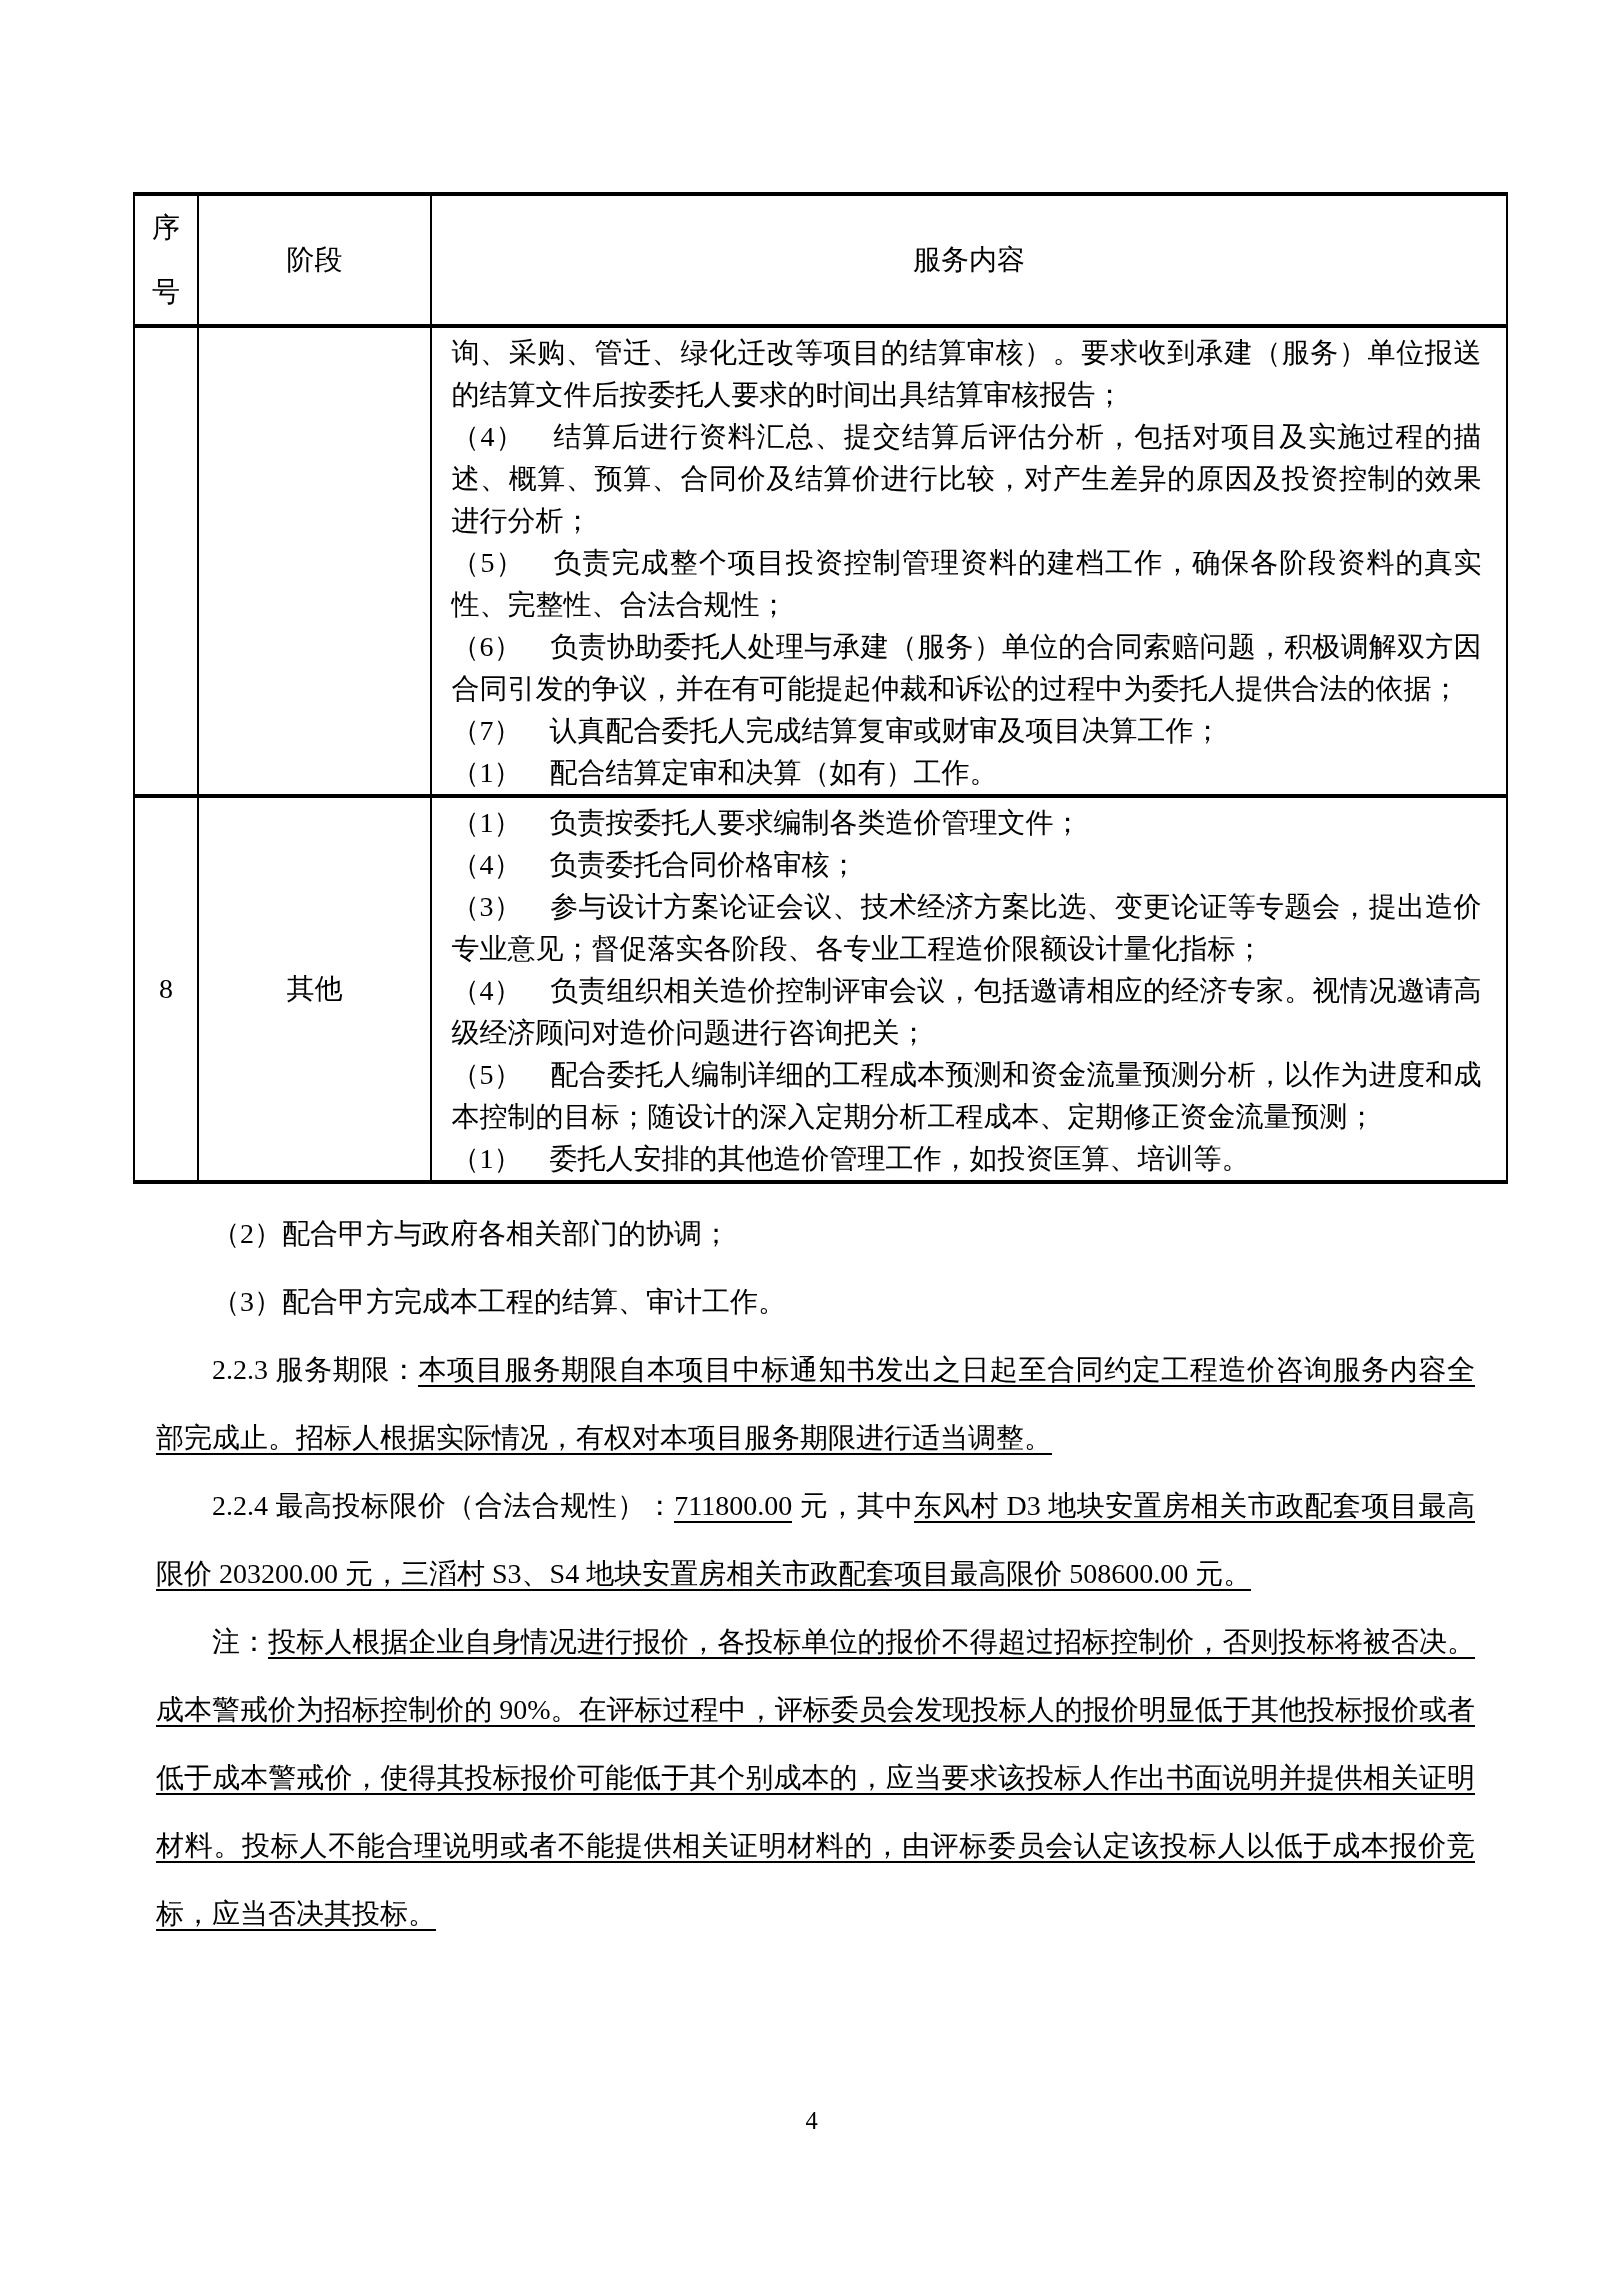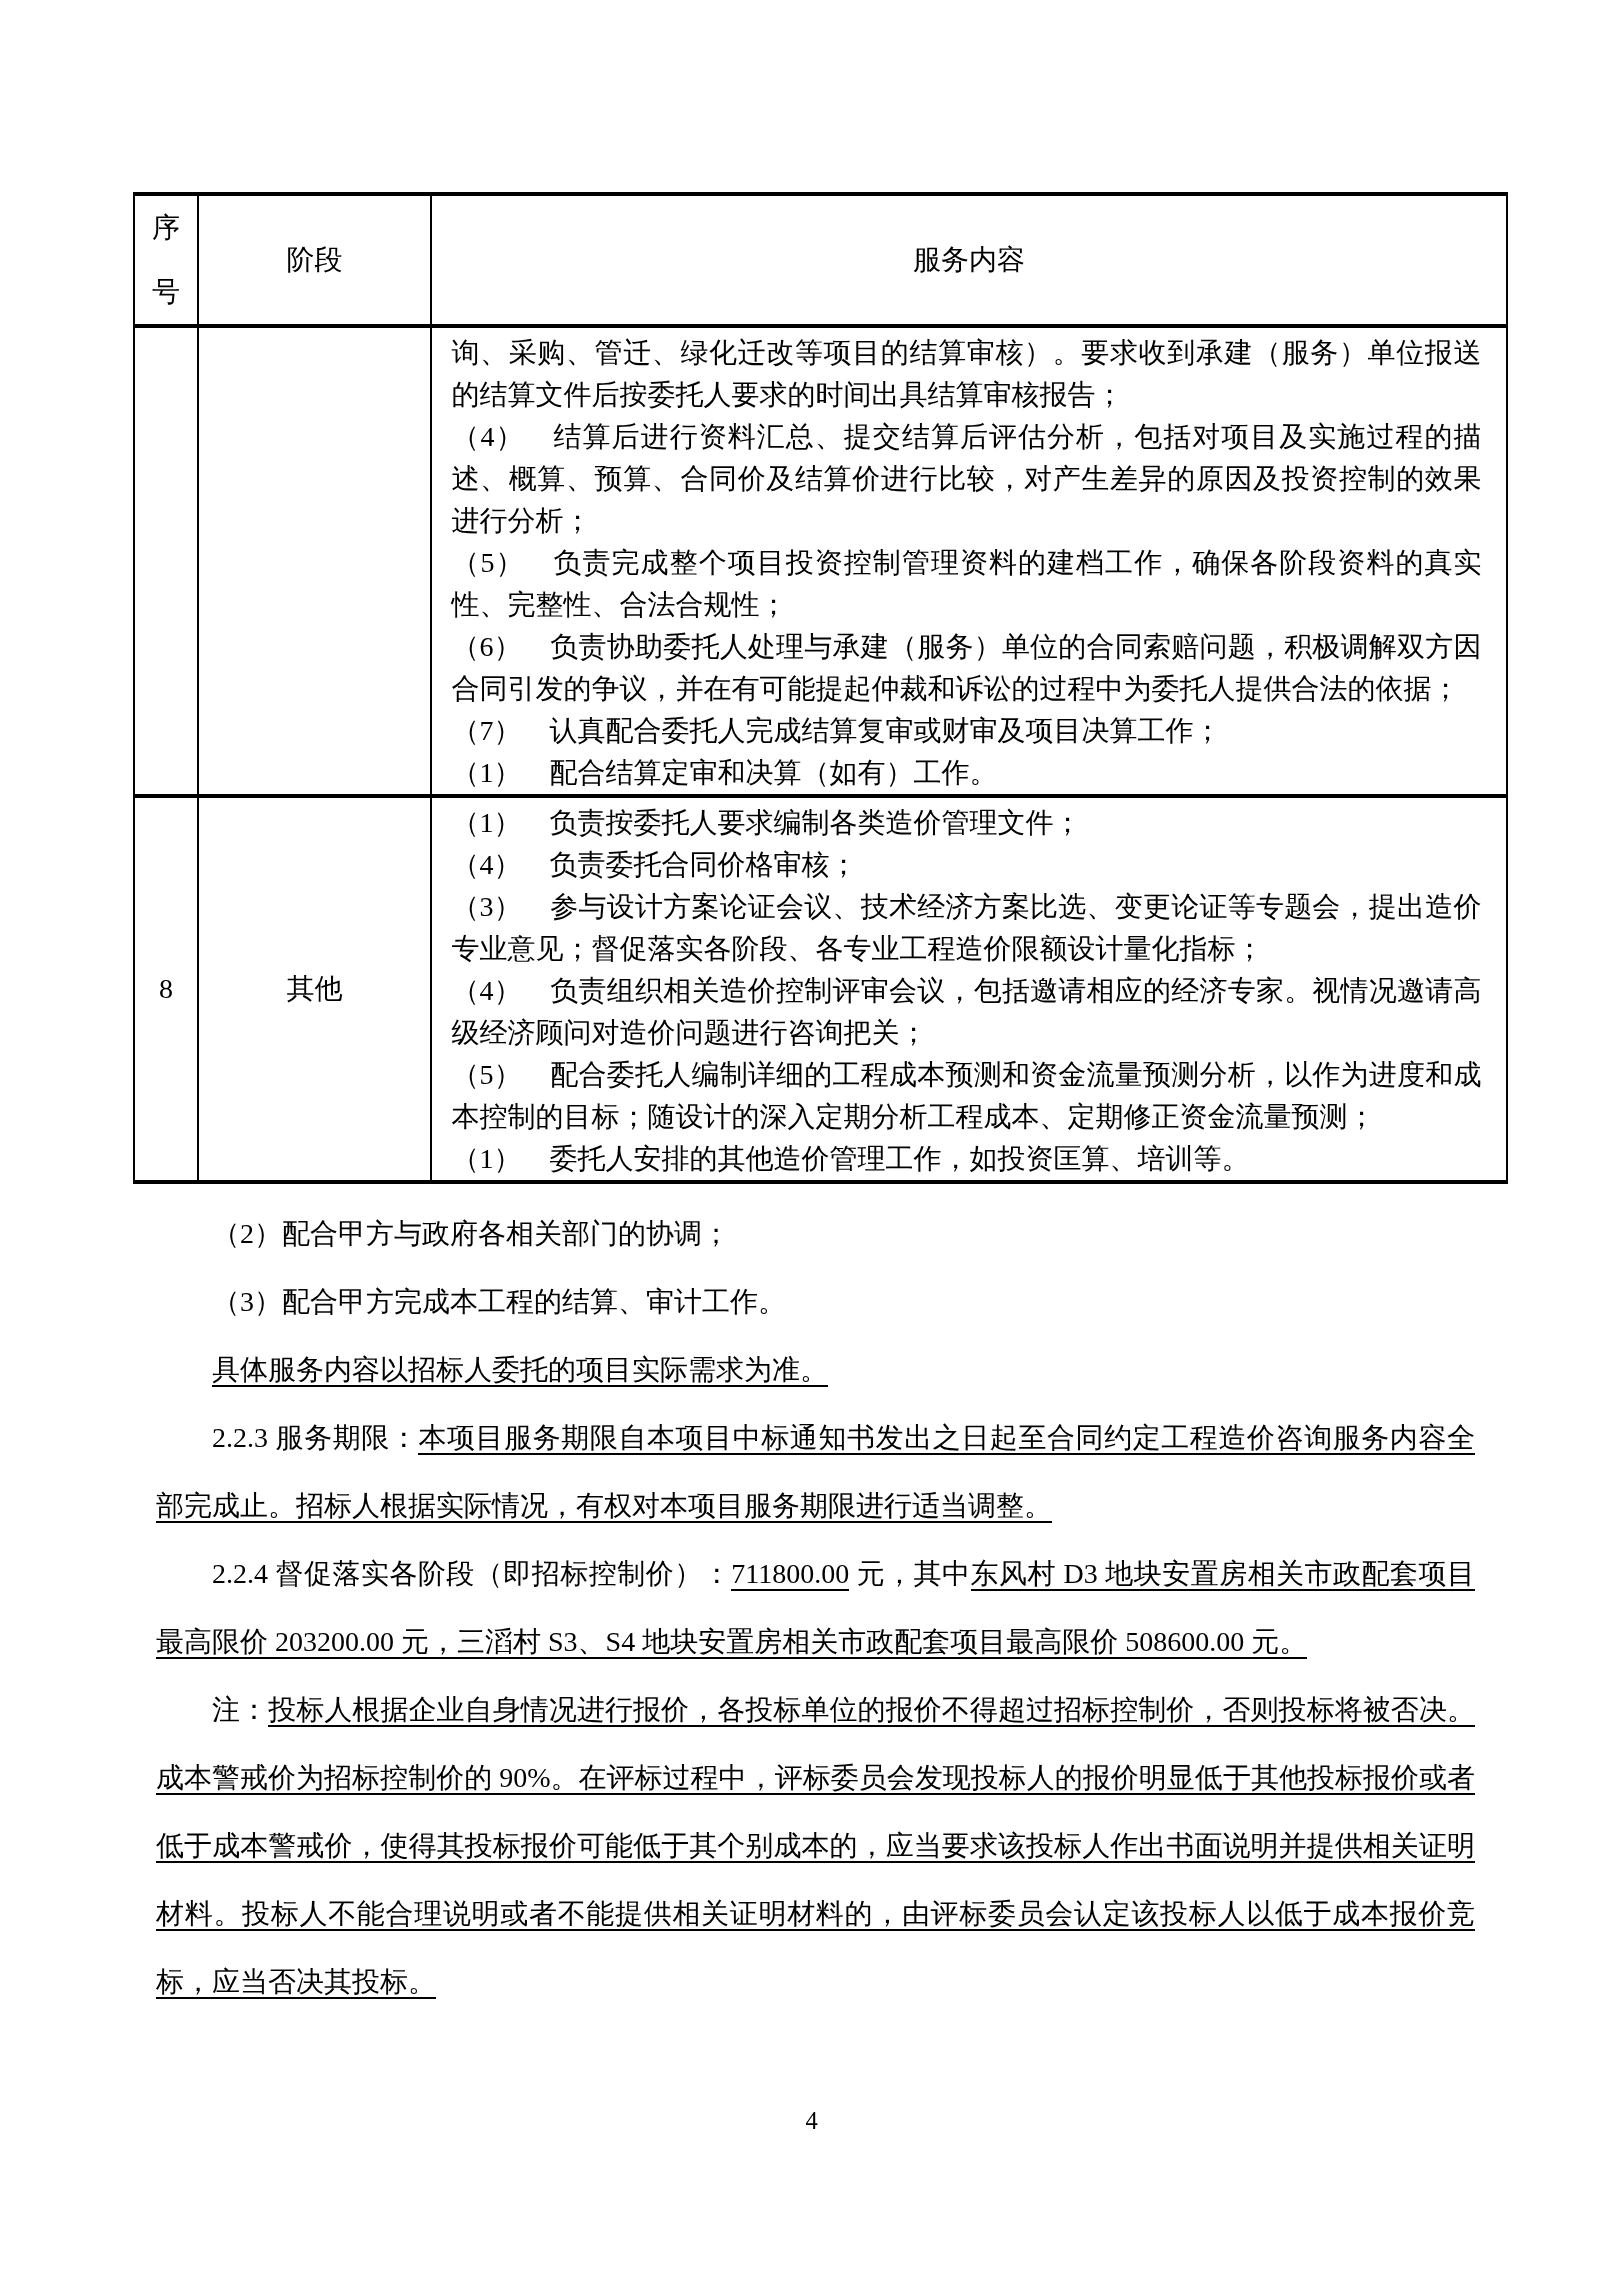--- a/index.html
+++ b/index.html
@@ -128,22 +128,21 @@
               <div>（1）　委托人安排的其他造价管理工作，如投资匡算、培训等。</div>
             </div>
         </td>
       </tr>
     </tbody>
   </table>
 
   <div class="bodytext">
     <p><span>（2）配合甲方与政府各相关部门的协调；</span></p>
     <p><span>（3）配合甲方完成本工程的结算、审计工作。</span></p>
-    <p><span class="u">具体服务内容以招标人委托的项目实际需求为准。</span></p>
     <p><span>2.2.3 服务期限：</span><span class="u">本项目服务期限自本项目中标通知书发出之日起至合同约定工程造价咨询服务内容全部完成止。招标人根据实际情况，有权对本项目服务期限进行适当调整。</span></p>
-    <p><span>2.2.4 督促落实各阶段（即招标控制价）：</span><span class="u">711800.00</span><span> 元，其中</span><span class="u">东风村 D3 地块安置房相关市政配套项目最高限价 203200.00 元，三滔村 S3、S4 地块安置房相关市政配套项目最高限价 508600.00 元。</span></p>
+    <p><span>2.2.4 最高投标限价（合法合规性）：</span><span class="u">711800.00</span><span> 元，其中</span><span class="u">东风村 D3 地块安置房相关市政配套项目最高限价 203200.00 元，三滔村 S3、S4 地块安置房相关市政配套项目最高限价 508600.00 元。</span></p>
     <p><span>注：</span><span class="u">投标人根据企业自身情况进行报价，各投标单位的报价不得超过招标控制价，否则投标将被否决。成本警戒价为招标控制价的 90%。在评标过程中，评标委员会发现投标人的报价明显低于其他投标报价或者低于成本警戒价，使得其投标报价可能低于其个别成本的，应当要求该投标人作出书面说明并提供相关证明材料。投标人不能合理说明或者不能提供相关证明材料的，由评标委员会认定该投标人以低于成本报价竞标，应当否决其投标。</span></p>
   </div>
 
   <div class="pagenum">4</div>
 
 </div>
 
 
 </body></html>

